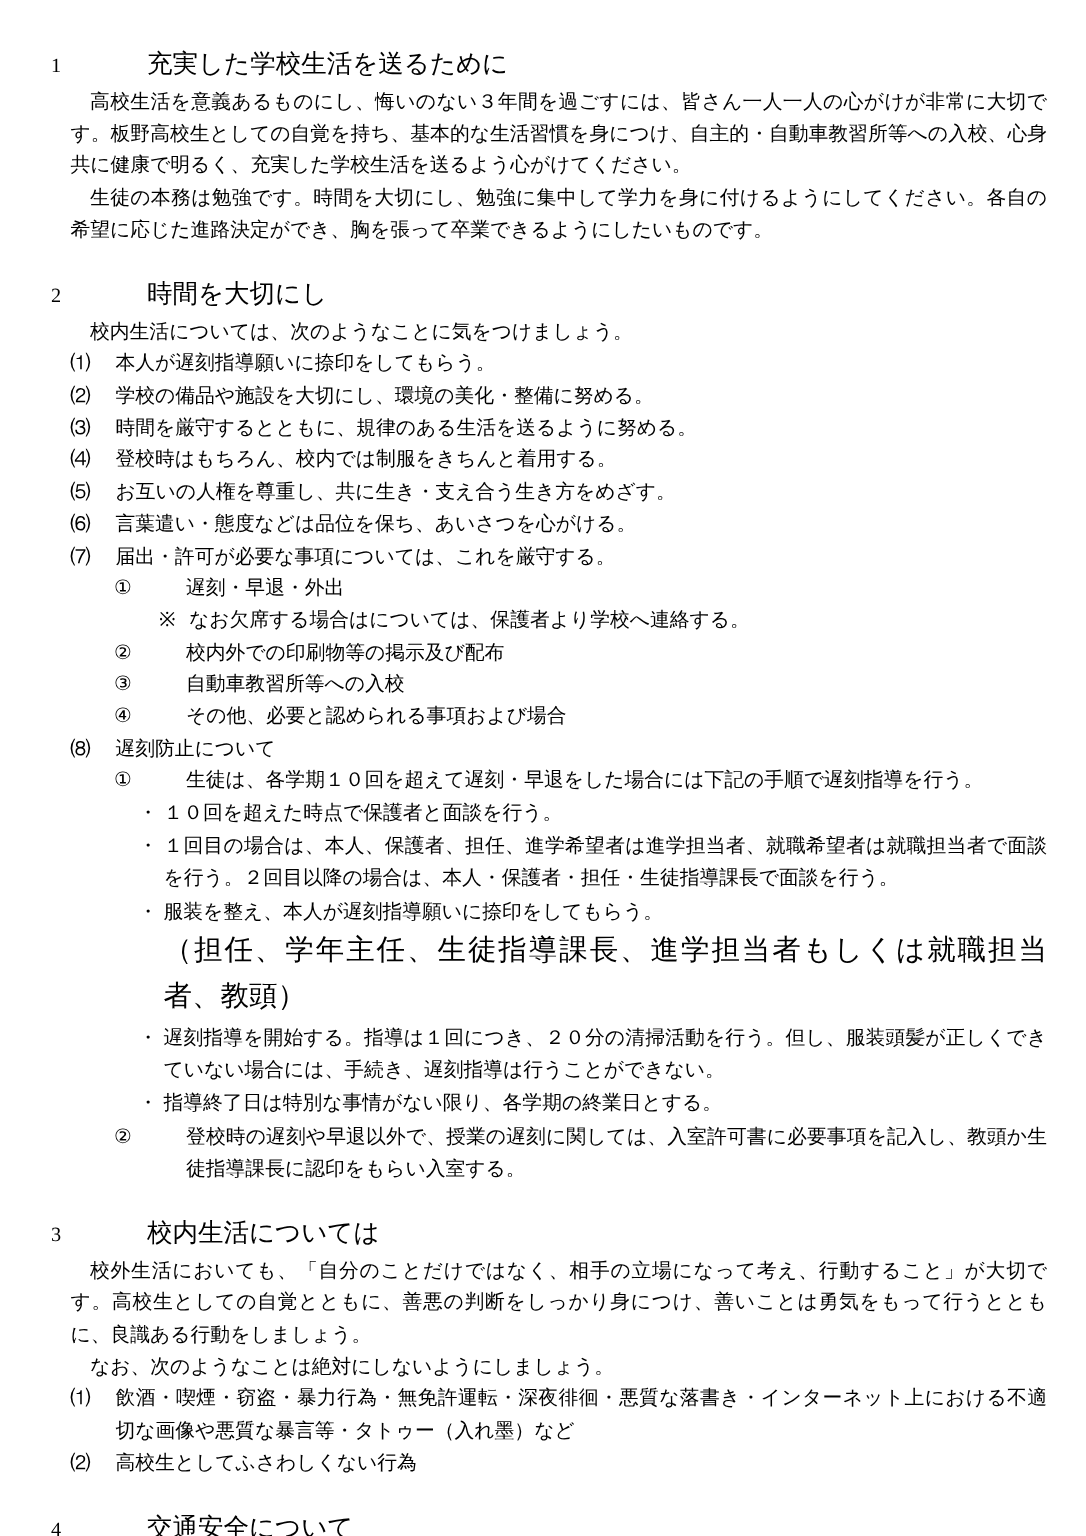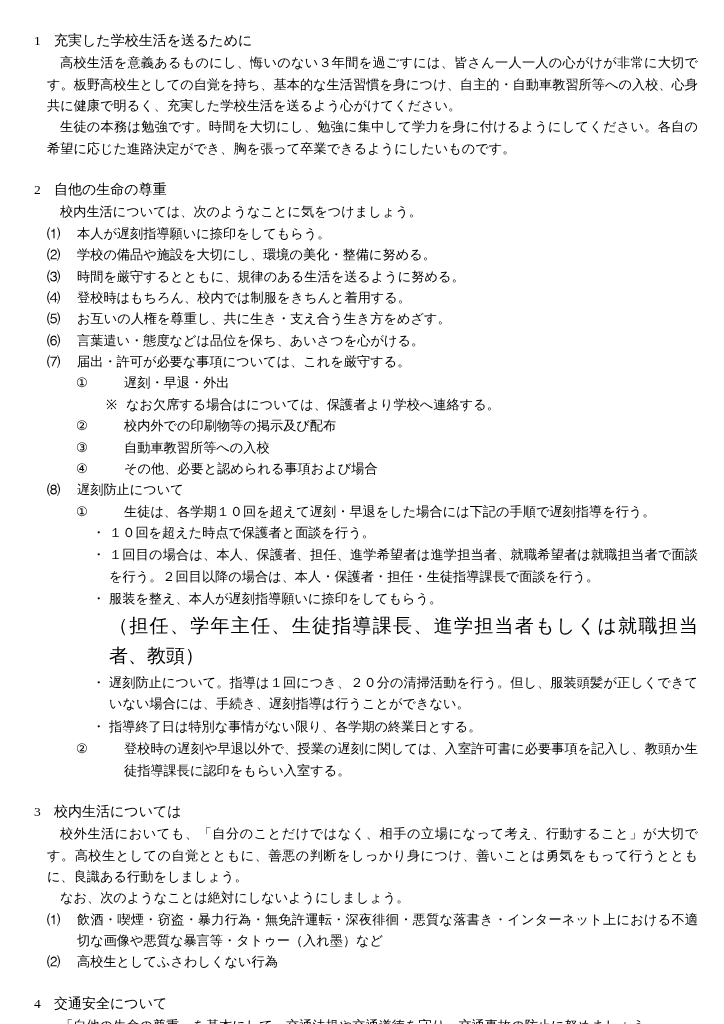--- a/index.html
+++ b/index.html
@@ -36,21 +36,22 @@
     margin: 0 0 1px 0;
     display: flex;
     align-items: baseline;
   }
   .sec-num {
     width: 20px;
     flex: 0 0 20px;
     font-size: 13.5px;
   }
   .sec-title {
-    font-size: 14px;
+    font-size: 17px;
+    margin-left: 44px;
   }
   p.para {
     font-size: 13.2px;
     line-height: 1.62;
     margin: 0;
     text-align: justify;
     text-justify: inter-character;
   }
   p.indent1 {
     text-indent: 13px;
@@ -145,21 +146,21 @@
     </div>
     <p class="para indent1">高校生活を意義あるものにし、悔いのない３年間を過ごすには、皆さん一人一人の心がけが非常に大切です。板野高校生としての自覚を持ち、基本的な生活習慣を身につけ、自主的・自動車教習所等への入校、心身共に健康で明るく、充実した学校生活を送るよう心がけてください。</p>
     <p class="para indent1">生徒の本務は勉強です。時間を大切にし、勉強に集中して学力を身に付けるようにしてください。各自の希望に応じた進路決定ができ、胸を張って卒業できるようにしたいものです。</p>
   </div>
 
   <div class="spacer-s"></div>
 
   <div class="section">
     <div class="sec-head">
       <span class="sec-num">2</span>
-      <span class="sec-title">自他の生命の尊重</span>
+      <span class="sec-title">時間を大切にし</span>
     </div>
     <p class="para indent1">校内生活については、次のようなことに気をつけましょう。</p>
 
     <ol class="plain">
       <li class="num-item">
         <span class="mk">⑴</span>
         <span class="tx">本人が遅刻指導願いに捺印をしてもらう。</span>
       </li>
       <li class="num-item">
         <span class="mk">⑵</span>
@@ -225,21 +226,21 @@
       <span class="mk">・</span>
       <span class="tx">１回目の場合は、本人、保護者、担任、進学希望者は進学担当者、就職希望者は就職担当者で面談を行う。２回目以降の場合は、本人・保護者・担任・生徒指導課長で面談を行う。</span>
     </div>
     <div class="bullet-item">
       <span class="mk">・</span>
       <span class="tx">服装を整え、本人が遅刻指導願いに捺印をしてもらう。</span>
     </div>
     <div class="plain-indent">（担任、学年主任、生徒指導課長、進学担当者もしくは就職担当者、教頭）</div>
     <div class="bullet-item">
       <span class="mk">・</span>
-      <span class="tx">遅刻防止について。指導は１回につき、２０分の清掃活動を行う。但し、服装頭髪が正しくできていない場合には、手続き、遅刻指導は行うことができない。</span>
+      <span class="tx">遅刻指導を開始する。指導は１回につき、２０分の清掃活動を行う。但し、服装頭髪が正しくできていない場合には、手続き、遅刻指導は行うことができない。</span>
     </div>
     <div class="bullet-item">
       <span class="mk">・</span>
       <span class="tx">指導終了日は特別な事情がない限り、各学期の終業日とする。</span>
     </div>
     <div class="sub-item">
       <span class="mk">②</span>
       <span class="tx">登校時の遅刻や早退以外で、授業の遅刻に関しては、入室許可書に必要事項を記入し、教頭か生徒指導課長に認印をもらい入室する。</span>
     </div>
   </div>

